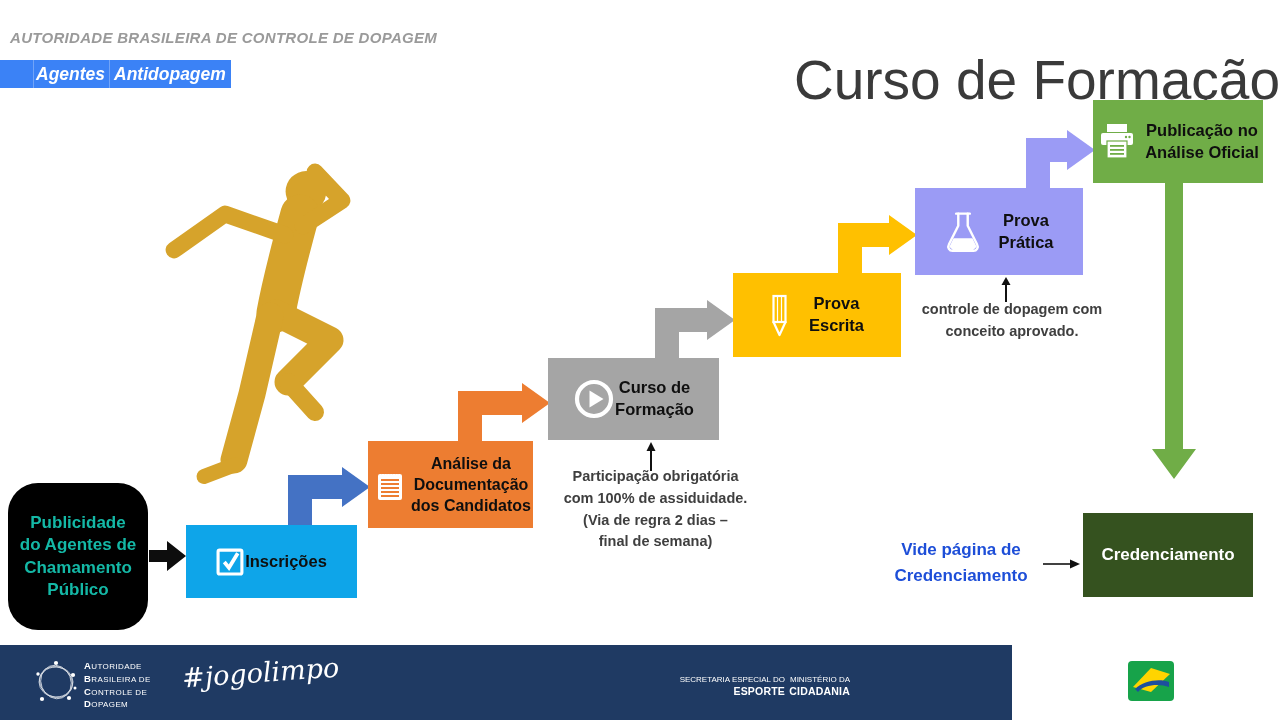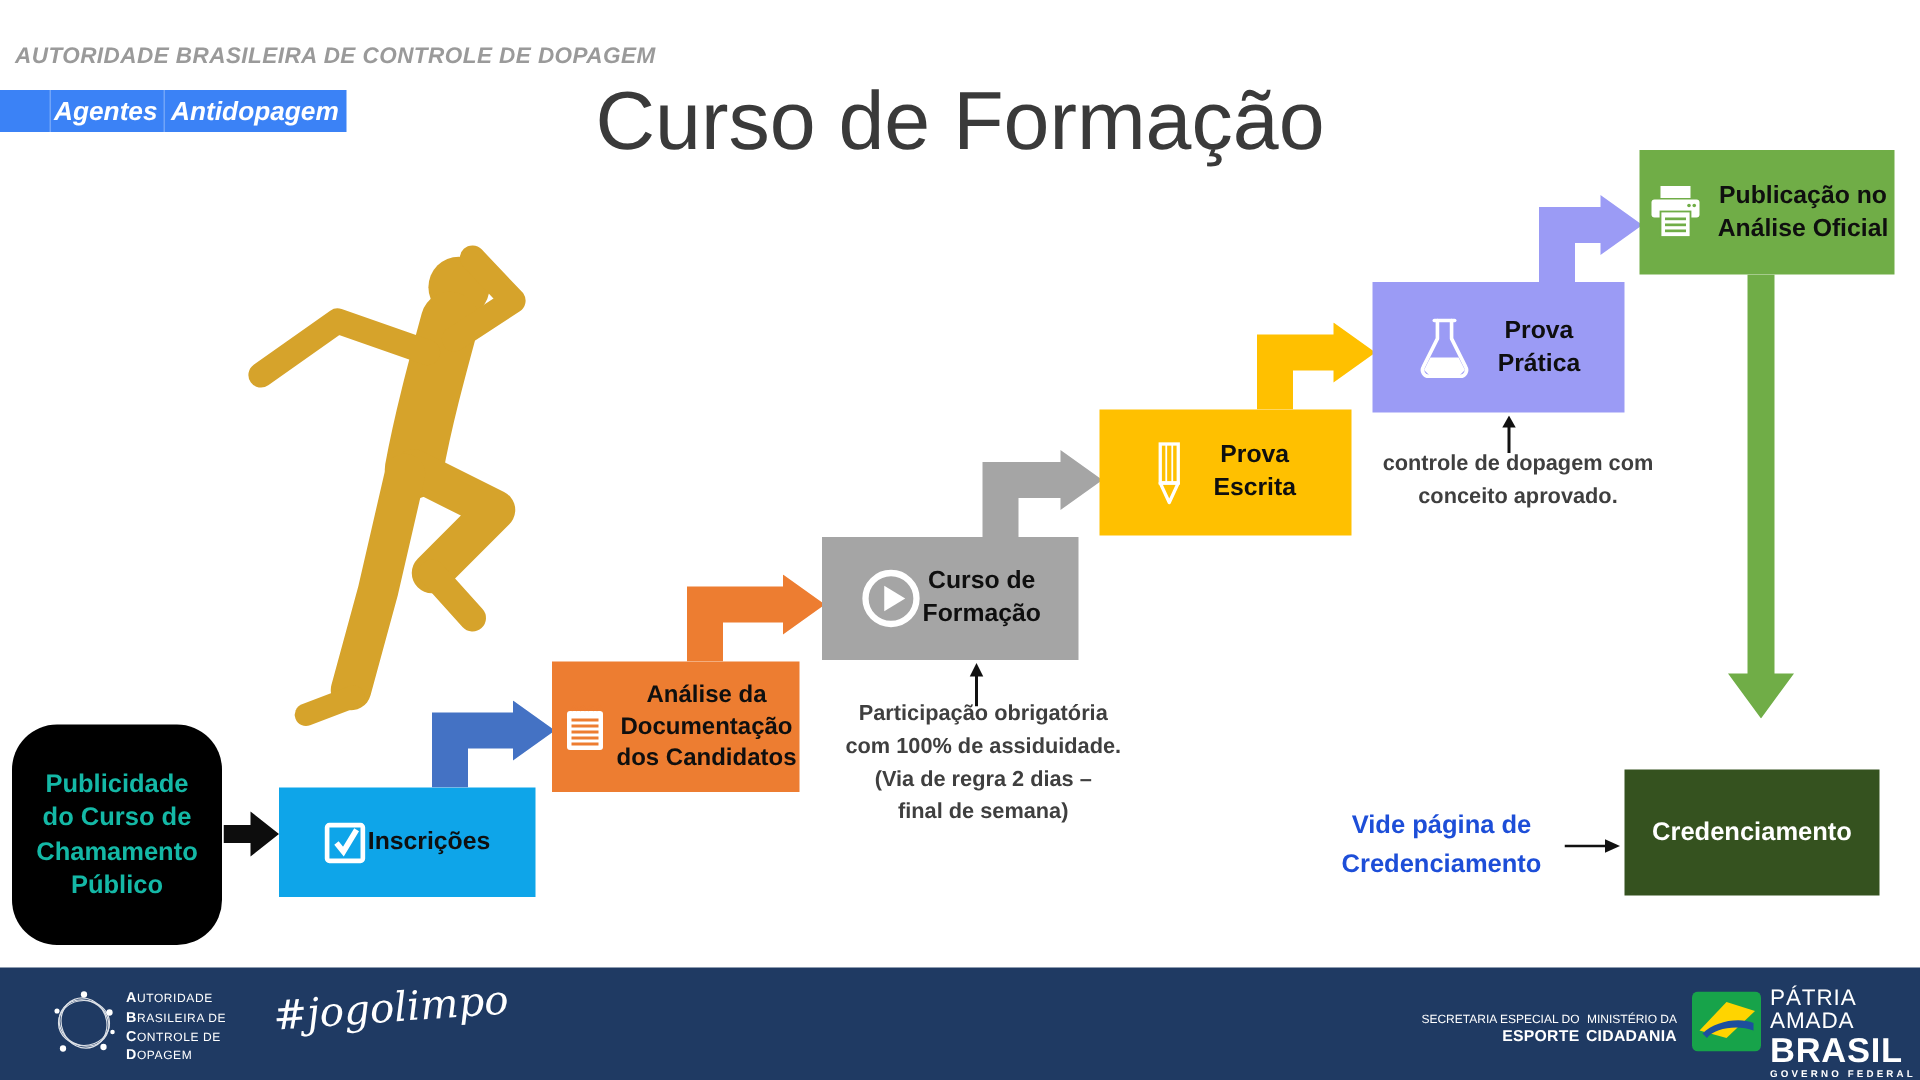--- a/index.html
+++ b/index.html
@@ -7,21 +7,21 @@
           font-family:"Liberation Sans",sans-serif;margin:0 auto;}
   #canvas *{box-sizing:border-box;}
   .abs{position:absolute;}
 
   
   .org-title{left:10px;top:29px;font-size:15px;font-weight:700;font-style:italic;color:#9a9a9a;letter-spacing:.3px;}
   .badge{left:0;top:60px;width:231px;height:28px;background:#3b82f6;color:#fff;display:flex;align-items:center;
          padding-left:36px;font-weight:700;font-style:italic;font-size:17.5px;}
   .badge .cell-div{width:1px;height:100%;background:rgba(255,255,255,.28);margin:0 4px;}
   .badge::before{content:'';position:absolute;left:33px;top:0;bottom:0;width:1px;background:rgba(255,255,255,.28);}
-  .page-title{left:0;right:0;top:48px;text-align:center;font-size:55px;font-weight:300;color:#3a3a3a;}
+  .page-title{left:0;right:0;top:48px;text-align:right;font-size:55px;font-weight:300;color:#3a3a3a;}
 
   
   .step-box{display:flex;align-items:center;justify-content:center;font-weight:700;color:#0f0f0f;}
   .box-label{text-align:center;font-size:16.5px;line-height:1.32;}
   .box-label .line{display:block;}
 
   .black-box{left:8px;top:483px;width:140px;height:147px;background:#000;border-radius:30px;color:#14b8a6;}
   .black-box .box-label{font-size:17px;line-height:1.32;}
   .blue-box{left:186px;top:525px;width:171px;height:73px;background:#0ea5e9;}
   .orange-box{left:368px;top:441px;width:165px;height:87px;background:#ED7D31;gap:7px;padding-left:6px;}
@@ -35,21 +35,21 @@
 
   
   .note{font-size:14.5px;font-weight:700;color:#3f3f3f;text-align:center;line-height:1.5;}
   .note .line{display:block;}
   .note1{left:548px;top:466px;width:215px;}
   .note2{left:903px;top:299px;width:218px;}
   .vide-note{left:876px;top:537px;width:170px;font-size:17px;font-weight:700;color:#1d4ed8;text-align:center;line-height:1.5;}
   .vide-note .line{display:block;}
 
   
-  .footer{left:0;top:645px;width:1280px;height:75px;background:#1F3A63;color:#fff;}
+  .footer{left:0;top:645px;width:1012px;height:75px;background:#1F3A63;color:#fff;}
   .f-abcd{left:84px;top:15px;font-size:8px;line-height:1.35;letter-spacing:.4px;text-transform:uppercase;font-weight:400;}
   .f-abcd .abcd-line::first-letter{font-weight:800;font-size:9.5px;}
   .f-tag{left:182px;top:12px;font-family:"DejaVu Serif",serif;font-style:italic;font-size:27px;transform:rotate(-4deg);}
   .f-sec{right:227px;top:30px;text-align:right;font-size:8px;line-height:1.3;}
   .f-sec b,.f-min b{display:block;font-size:10.5px;letter-spacing:.2px;}
   .f-min{right:162px;top:30px;text-align:right;font-size:8px;line-height:1.3;}
   .f-brand{left:1180px;top:13px;line-height:1;}
   .f-brand .b-top{font-size:15px;font-weight:400;letter-spacing:.6px;}
   .f-brand .b-main{font-size:23px;font-weight:800;letter-spacing:.5px;margin-top:1px;}
   .f-brand .b-bottom{font-size:6.5px;font-weight:700;letter-spacing:2.1px;margin-top:2px;}
@@ -76,21 +76,21 @@
       <path d="M47 50 L65 59 L51 73" stroke-width="9"></path>
       <path d="M51 73 L60 83" stroke-width="6"></path>
       <path d="M45 51 L39 77 L33 99" stroke-width="9"></path>
       <path d="M33.5 100.5 L23 104.5" stroke-width="5"></path>
     </g>
   </svg>
 
   <div class="abs step-box black-box">
     <div class="box-label">
       <span class="line">Publicidade</span>
-      <span class="line">do Curso de</span>
+      <span class="line">do Agentes de</span>
       <span class="line">Chamamento</span>
       <span class="line">Público</span>
     </div>
   </div>
 
   <svg class="abs" style="left:149px;top:539px" width="37" height="34">
     <polygon points="0,11 18,11 18,2 37,17 18,32 18,23 0,23" fill="#0d0d0d"></polygon>
   </svg>
 
   <div class="abs step-box blue-box">

